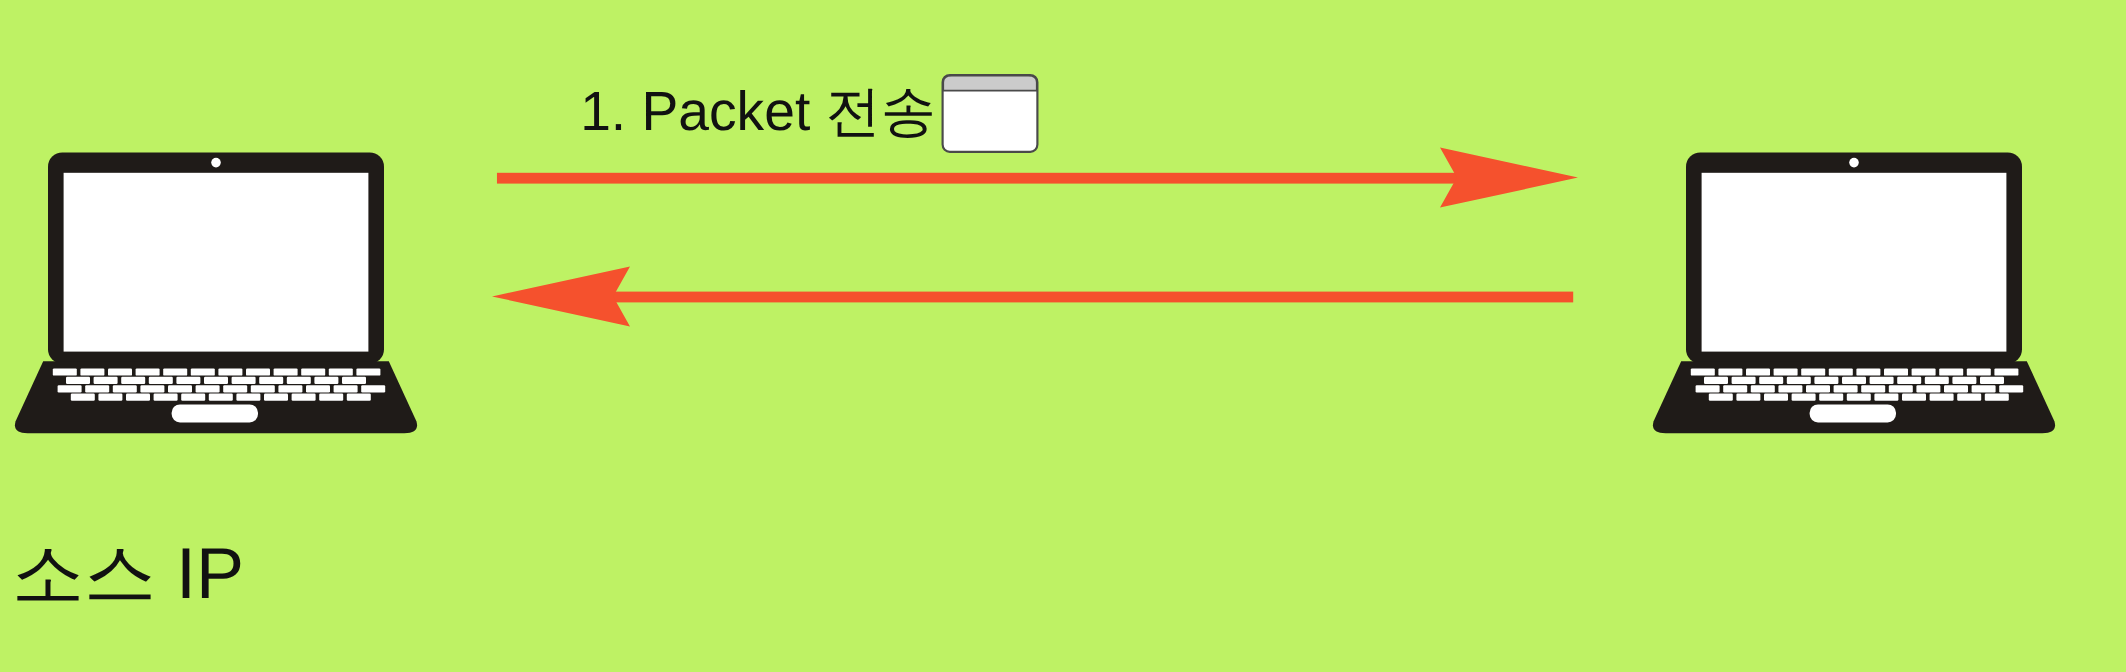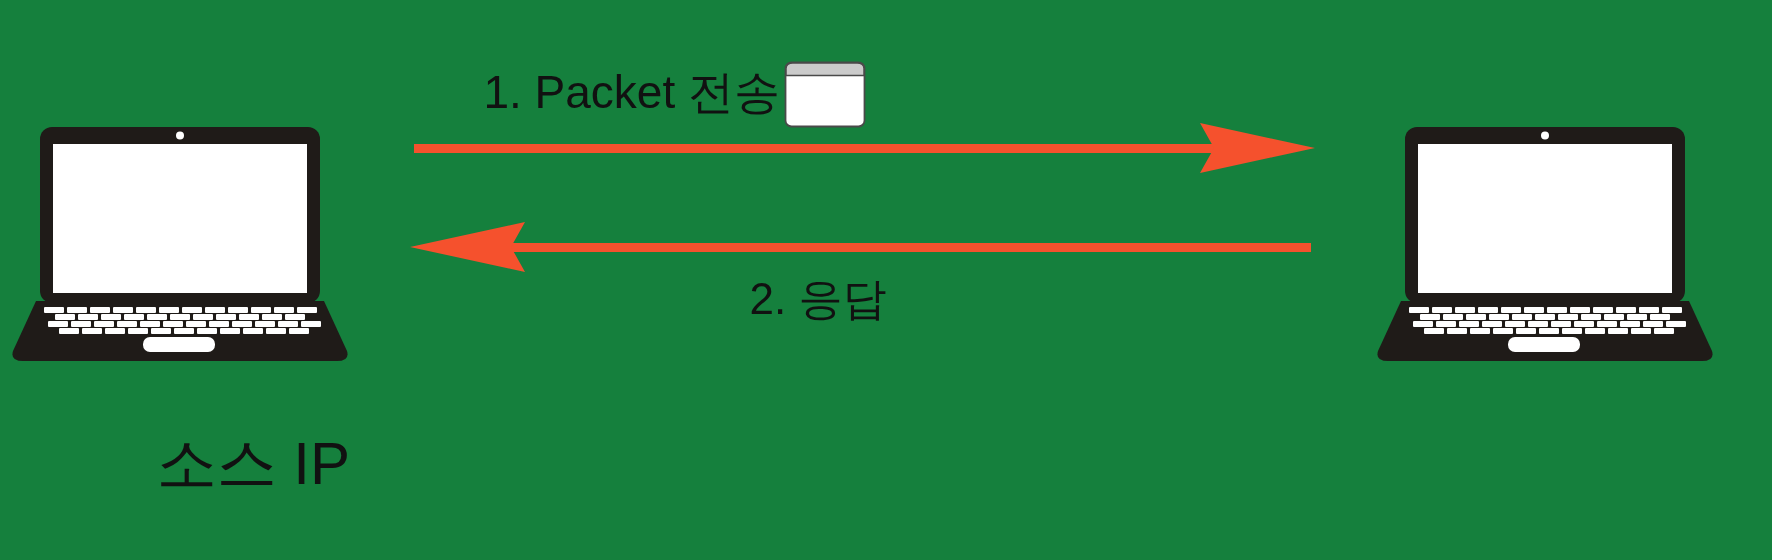--- a/index.html
+++ b/index.html
@@ -5,33 +5,34 @@
   html, body {
     margin: 0;
     padding: 0;
     background: #ffffff;
     font-family: "Liberation Sans", "DejaVu Sans", sans-serif;
   }
   .stage {
     position: relative;
     width: 1772px;
     height: 560px;
-    background: #15803d;
+    background: #bef264;
     overflow: hidden;
   }
   .abs { position: absolute; }
 
   .node-label {
     position: absolute;
     width: 340px;
-    text-align: right;
+    text-align: left;
     font-size: 60px;
     color: #111111;
     letter-spacing: 0px;
     white-space: nowrap;
+    margin-top: 14px;
   }
   .flow-label {
     position: absolute;
     color: #111111;
     white-space: nowrap;
   }
   .flow-label.top {
     left: 420px;
     top: 62px;
     width: 360px;
@@ -130,21 +131,20 @@
     <rect x="0" y="24" width="802" height="9" fill="#F5512D"></rect>
     <polygon points="786,3 901,28 786,53 800,28" fill="#F5512D"></polygon>
   </svg>
 
   <svg class="abs" style="left:410px; top:219px;" width="905" height="56" viewBox="0 0 905 56">
     <rect x="98" y="24" width="803" height="9" fill="#F5512D"></rect>
     <polygon points="115,3 0,28 115,53 101,28" fill="#F5512D"></polygon>
   </svg>
 
   <div class="flow-label top">1. Packet 전송</div>
-  <div class="flow-label bottom">2. 응답</div>
 
   <svg class="abs" style="left:784px; top:61px;" width="82" height="67" viewBox="0 0 82 67">
     <rect x="1.5" y="1.5" width="79" height="64" rx="6" fill="#ffffff" stroke="#4A4A4A" stroke-width="1.8"></rect>
     <path d="M2,14.5 L80,14.5 L80,7.5 Q80,2 73,2 L9,2 Q2,2 2,7.5 Z" stroke="#4A4A4A" stroke-width="1.5" fill="#CBCBCB"></path>
   </svg>
 
   <div class="node-label" style="left:10px; top:424px;">소스 IP</div>
 
 </div>
 

